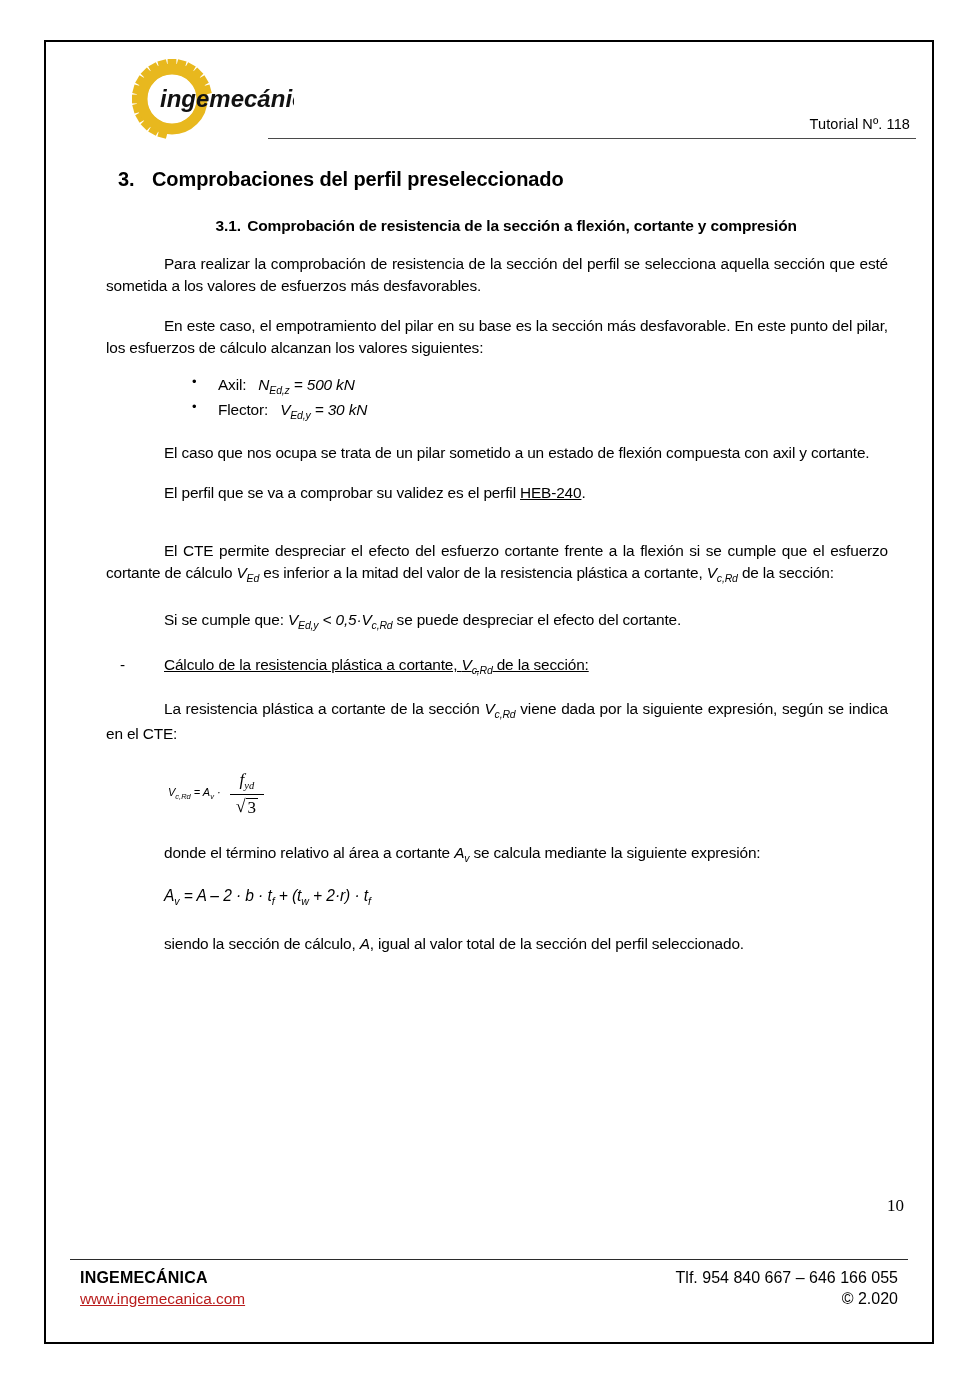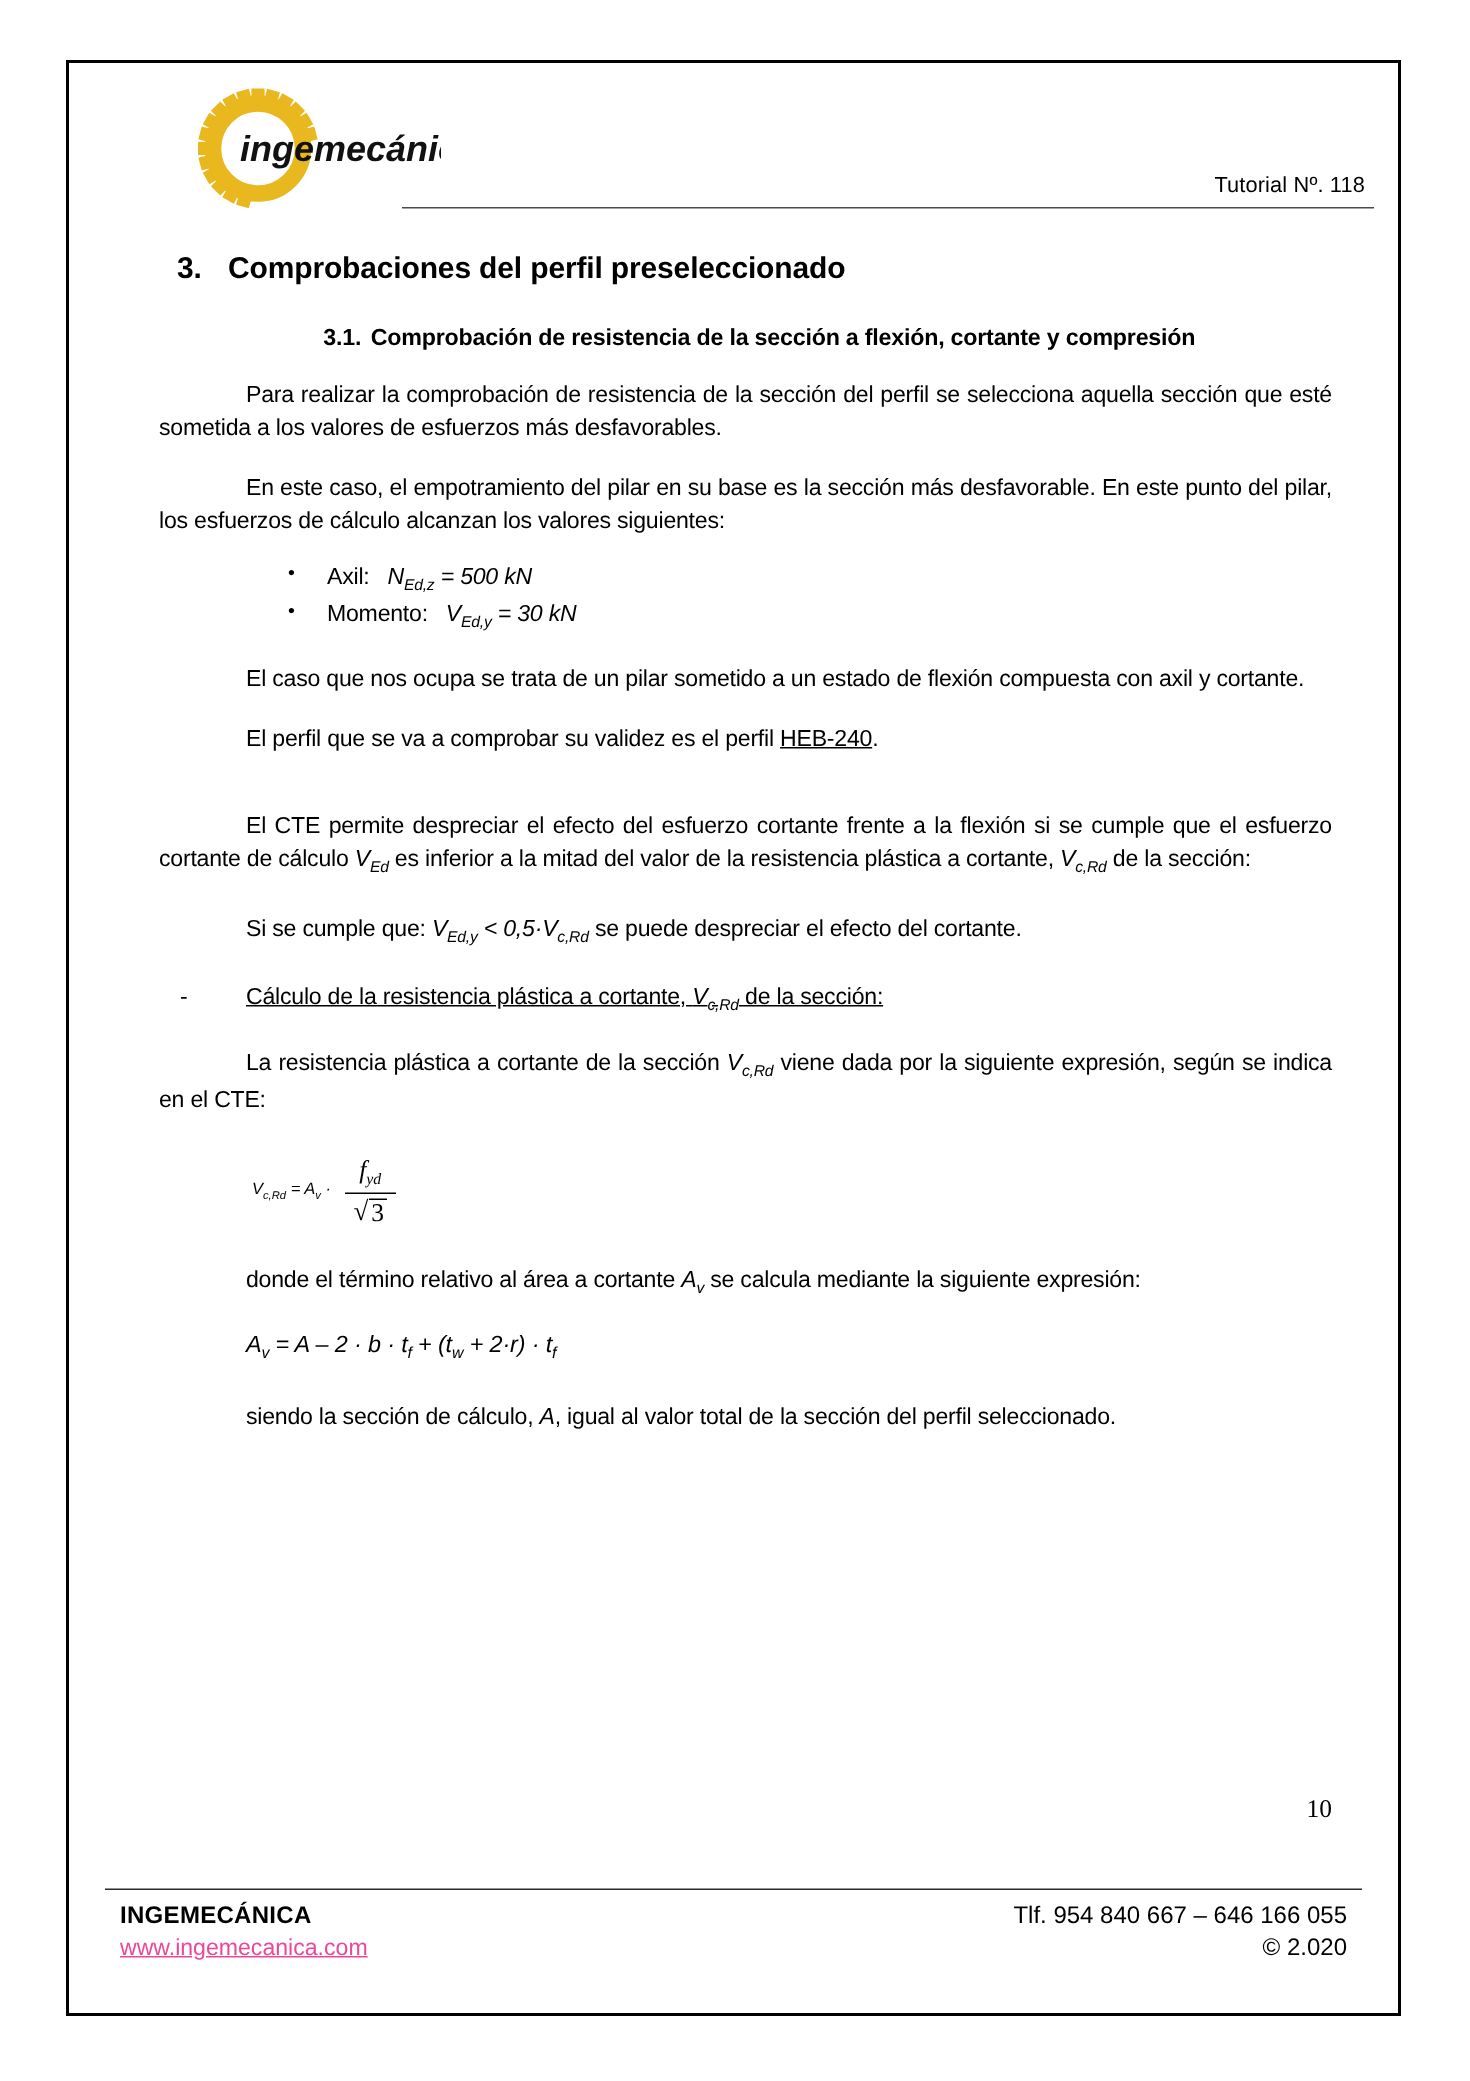--- a/index.html
+++ b/index.html
@@ -176,21 +176,21 @@
   .radical .rad-body{
     border-top:1.2px solid #000;
     padding:0 2px;
     margin-top:1px;
     font-style:normal;
   }
 
   
   .pagenum{
     position:absolute;
-    right:44px;
+    right:28px;
     bottom:126px;
     font-family:"Liberation Serif", serif;
     font-size:17px;
   }
   .footer{
     position:absolute;
     left:24px; right:24px;
     bottom:34px;
   }
   .footer-rule{
@@ -200,21 +200,21 @@
   .footer-row{
     display:flex;
     justify-content:space-between;
     align-items:baseline;
     font-size:16px;
   }
   .f-left{padding-left:10px;}
   .f-right{padding-right:10px;text-align:right;}
   .brand{font-weight:bold;letter-spacing:.2px;}
   .weblink{
-    color:#ec4899;
+    color:#b91c1c;
     text-decoration:underline;
     font-size:15.4px;
     display:inline-block;
     margin-top:3px;
   }
   .tel{white-space:nowrap;font-size:16px;}
   .copy{display:block;margin-top:3px;font-size:16px;}
 </style>
 </head>
 <body>
@@ -274,21 +274,21 @@
 
       <p class="para">Para realizar la comprobación de resistencia de la sección del perfil se selecciona aquella sección que esté sometida a los valores de esfuerzos más desfavorables.</p>
 
       <p class="para">En este caso, el empotramiento del pilar en su base es la sección más desfavorable. En este punto del pilar, los esfuerzos de cálculo alcanzan los valores siguientes:</p>
 
       <ul class="bullets">
         <li>
           <span>Axil:</span><span class="mono-gap"></span><span class="mono-gap"></span><span class="math"><span>N</span><sub>Ed,z</sub> <span>= 500 kN</span></span>
         </li>
         <li>
-          <span>Momento:</span><span class="mono-gap"></span><span class="mono-gap"></span><span class="math"><span>V</span><sub>Ed,y</sub> <span>= 30 kN</span></span>
+          <span>Flector:</span><span class="mono-gap"></span><span class="mono-gap"></span><span class="math"><span>V</span><sub>Ed,y</sub> <span>= 30 kN</span></span>
         </li>
       </ul>
 
       <p class="para">El caso que nos ocupa se trata de un pilar sometido a un estado de flexión compuesta con axil y cortante.</p>
 
       <p class="para"><span>El perfil que se va a comprobar su validez es el perfil </span><u class="plain">HEB-240</u><span>.</span></p>
 
       <p class="para" style="margin-top:36px;"><span>El CTE permite despreciar el efecto del esfuerzo cortante frente a la flexión si se cumple que el esfuerzo cortante de cálculo </span><span class="math"><span>V</span><sub>Ed</sub></span><span> es inferior a la mitad del valor de la resistencia plástica a cortante, </span><span class="math"><span>V</span><sub>c,Rd</sub></span><span> de la sección:</span></p>
 
       <p class="para noindent" style="padding-left:58px;margin-top:22px;"><span>Si se cumple que: </span><span class="math"><span>V</span><sub>Ed,y</sub><span> &lt;  0,5·</span><span>V</span><sub>c,Rd</sub></span><span>  se puede despreciar el efecto del cortante.</span></p>

